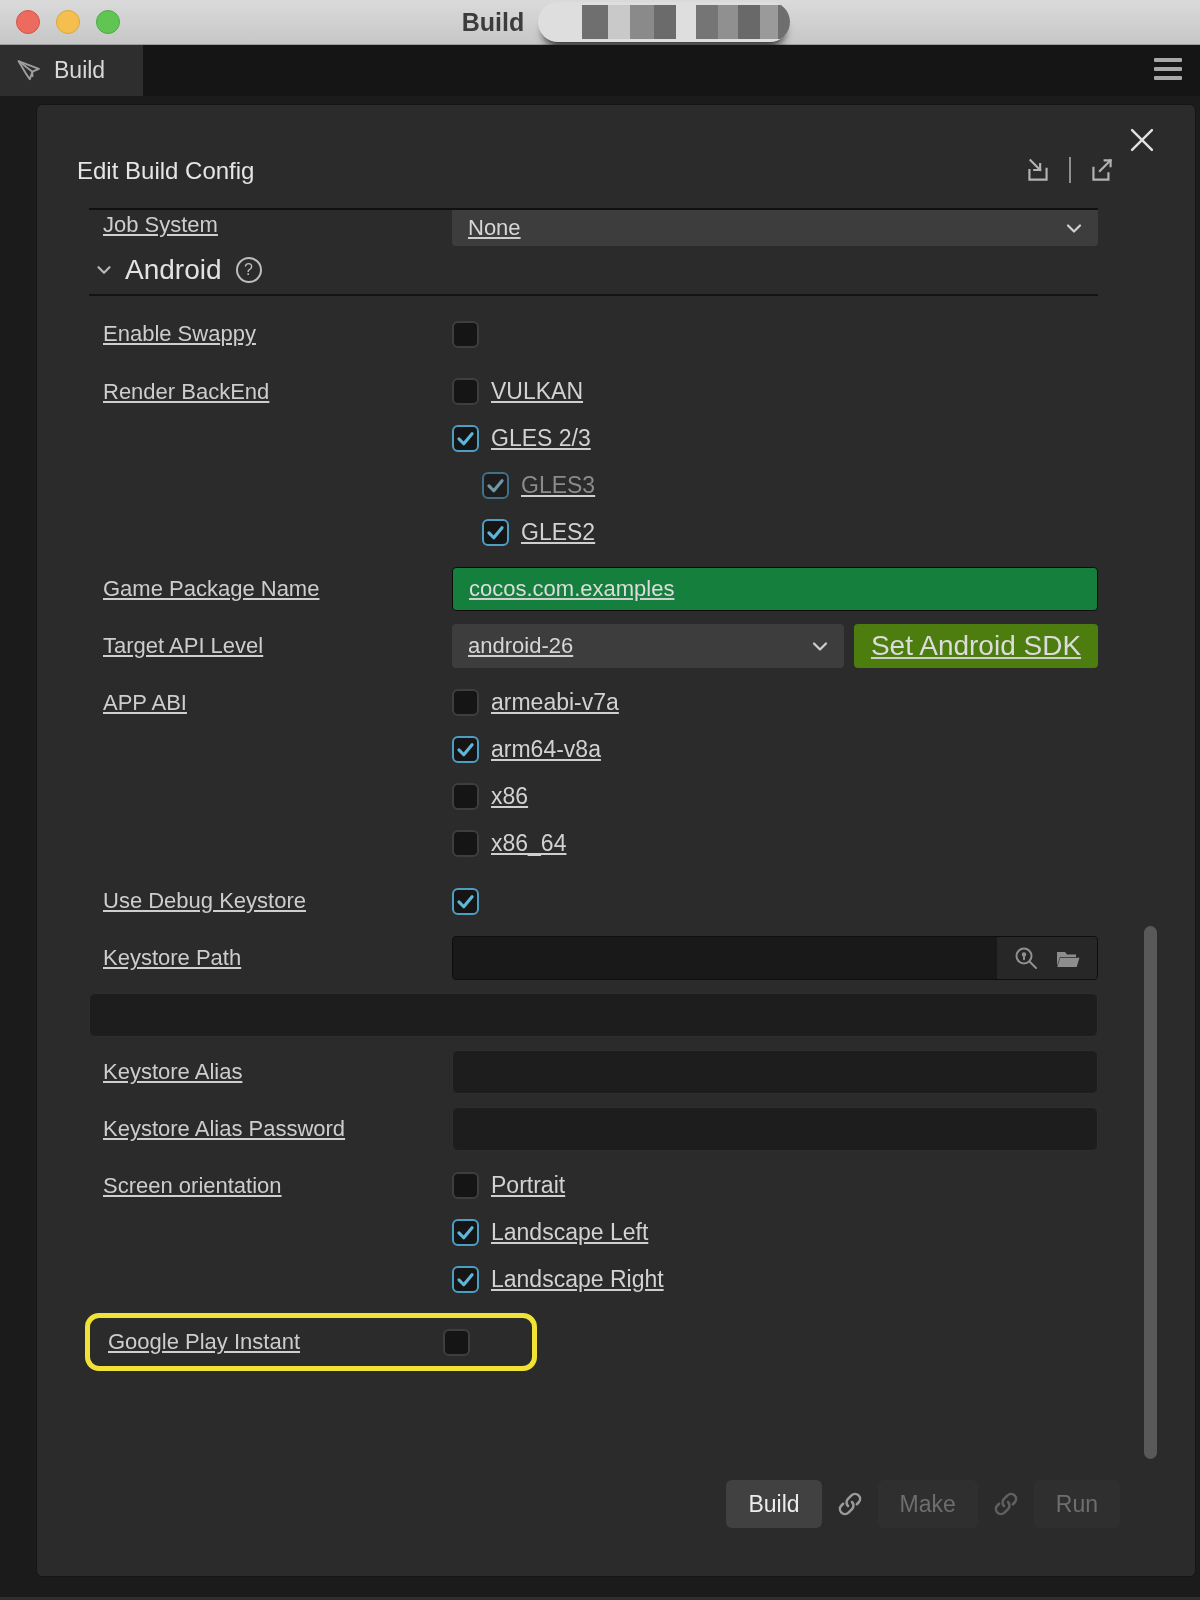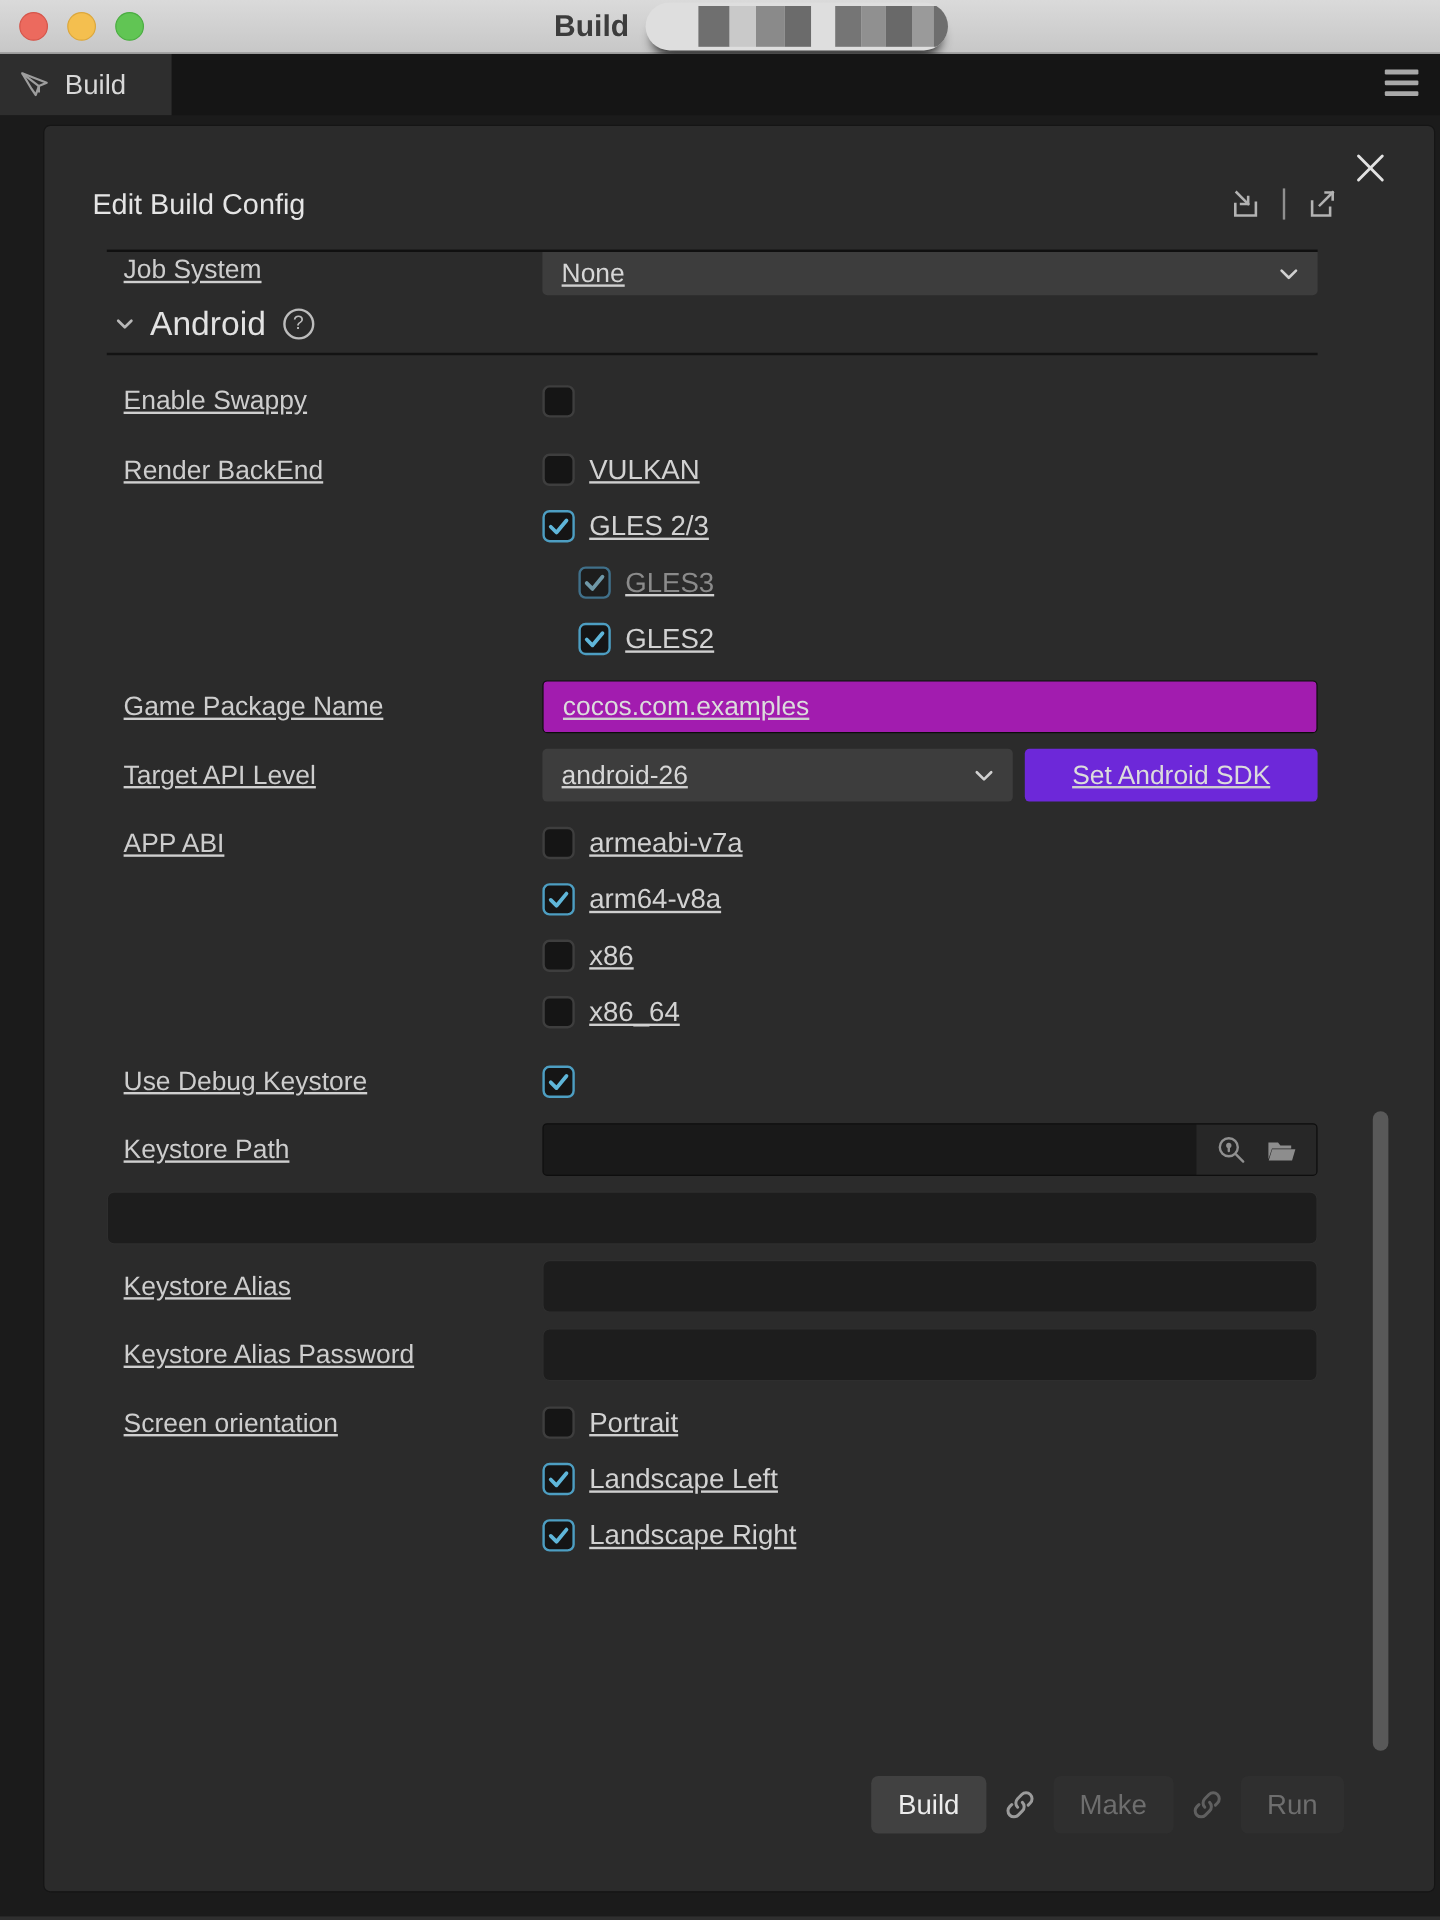--- a/index.html
+++ b/index.html
@@ -79,38 +79,38 @@
        flex:0 0 auto; cursor:pointer; }
   .cb.checked{ border-color:#4d9ec2; }
   .cb.checked svg{ display:block; }
   .cb svg{ display:none; }
   .cb.dim{ border-color:#40708a; background:#1d1d1d; }
   .cb-label{ font-size:23px; color:#d2d2d2; }
   .cb-label.dim{ color:#8b8b8b; }
   .indent{ margin-left:30px; }
   
   .txtinput{
-    width:100%; height:44px; background:#a21caf; border:1px solid #0c0c0c; border-radius:4px;
+    width:100%; height:44px; background:#15803d; border:1px solid #0c0c0c; border-radius:4px;
     color:#dcdcdc; font-size:22px; padding:0 16px; outline:none;
     font-family:"Liberation Sans","DejaVu Sans",sans-serif;
   }
   .txtinput.soft{ background:#1d1d1d; border:1px solid #2e2e2e; border-radius:6px; }
   .pathinput{
     width:100%; height:44px; background:#191919; border:1px solid #0e0e0e; border-radius:4px;
     display:flex; align-items:stretch; overflow:hidden;
   }
   .pathinput .path-val{ flex:1; }
   .path-icons{ width:100px; background:#272727; display:flex; align-items:center; justify-content:center; gap:14px; }
   .icon-btn{ width:28px; height:28px; cursor:pointer; }
   
   .api-select{ width:392px; }
   .sdk-btn{
-    margin-left:10px; flex:1; height:44px; background:#6d28d9; border-radius:4px;
+    margin-left:10px; flex:1; height:44px; background:#4d7c0f; border-radius:4px;
     display:flex; align-items:center; justify-content:center;
-    font-size:22px; color:#dcdcdc; cursor:pointer;
+    font-size:28px; color:#dcdcdc; cursor:pointer;
   }
   
   .mt10{ margin-top:10px; } .mt11{ margin-top:11px; } .mt13{ margin-top:13px; } .mt14{ margin-top:14px; }
   
   .highlight-box{
     margin-top:10px; margin-left:-4px; width:452px; border:5px solid #f0e236; border-radius:14px;
     padding:3px 0 3px 4px;
   }
   
   .footer{
@@ -388,20 +388,28 @@
             <div class="cb checked">
               <svg width="21" height="21" viewBox="0 0 24 24" fill="none" stroke="#5fb6d9" stroke-width="3.6" stroke-linecap="round" stroke-linejoin="round">
                   <path d="M4.5 12.5 L10 18 L19.5 6.5"></path>
                 </svg>
             </div>
             <span class="cb-label">Landscape Right</span>
           </div>
         </div>
       </div>
 
+      <div class="highlight-box">
+        <div class="row" style="height:42px">
+          <div class="row-label" style="width:349px">Google Play Instant</div>
+          <div class="cb">
+            
+          </div>
+        </div>
+      </div>
 
 
     </div>
 
     <div class="footer">
       <div class="btn primary">Build</div>
       <svg class="linkicon" viewBox="0 0 24 24" fill="none" stroke="#9b9b9b" stroke-width="2" stroke-linecap="round" stroke-linejoin="round">
         <path d="M10.4 13.6 a4 4 0 0 1 0-5.66 l2.8-2.8 a4 4 0 0 1 5.66 5.66 l-1.4 1.4"></path>
         <path d="M13.6 10.4 a4 4 0 0 1 0 5.66 l-2.8 2.8 a4 4 0 0 1-5.66-5.66 l1.4-1.4"></path>
       </svg>

